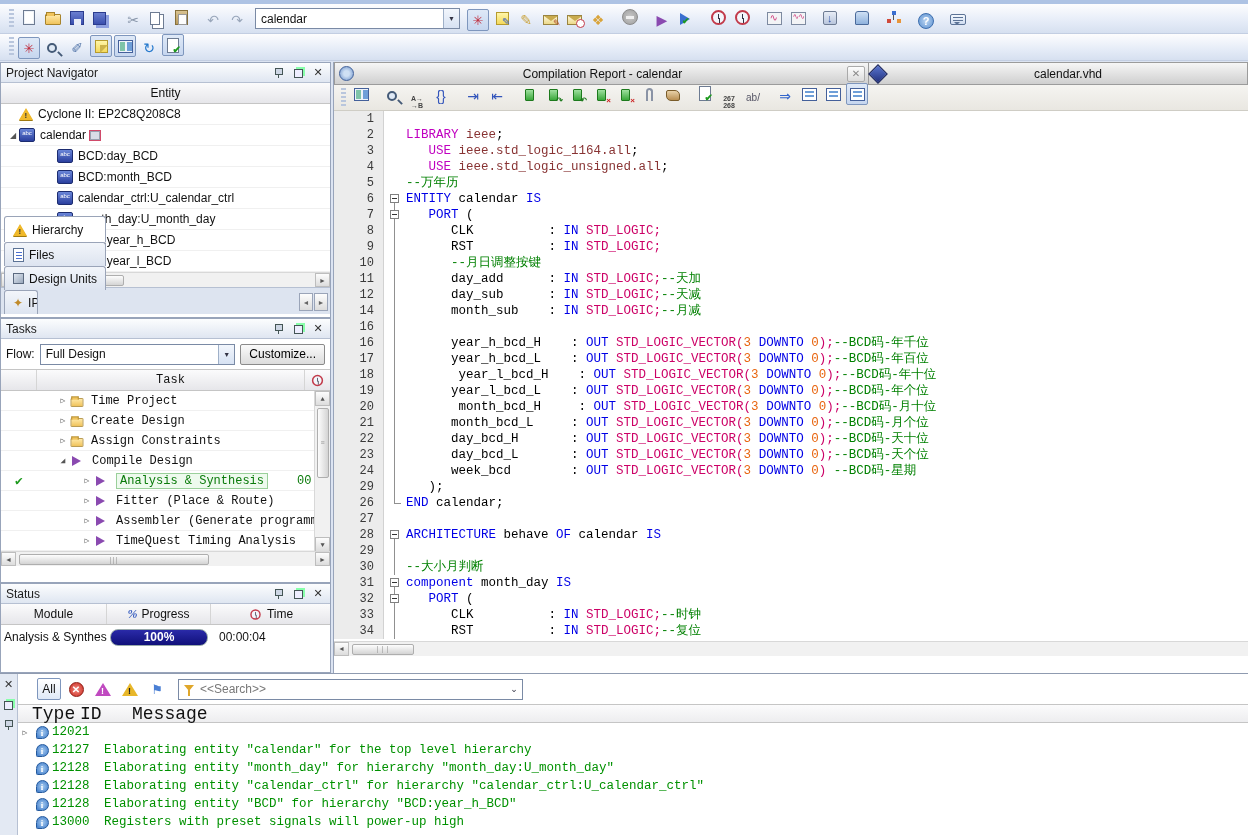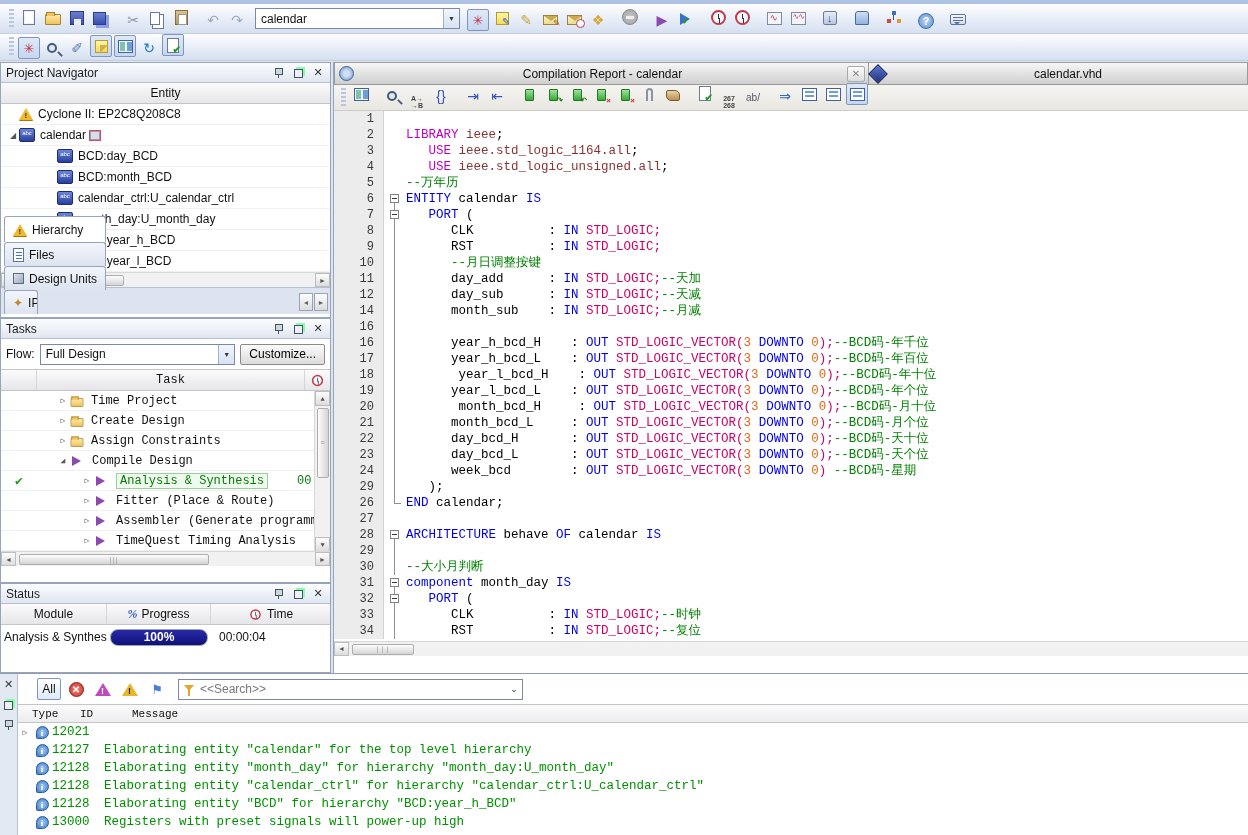--- a/index.html
+++ b/index.html
@@ -189,21 +189,21 @@
   #messages{position:absolute;left:0;top:673px;width:1248px;height:162px;background:#fff;border-top:1px solid #8f9bb0;display:flex;}
   #msg-strip{width:18px;background:#e3e9f3;border-right:1px solid #b6c0d2;display:flex;flex-direction:column;align-items:center;padding-top:3px;gap:6px;}
   #msg-main{flex:1;display:flex;flex-direction:column;overflow:hidden;}
   #msg-toolbar{height:30px;display:flex;align-items:center;gap:3px;padding:3px 4px;background:#fff;}
   .fbtn{width:24px;height:22px;display:flex;align-items:center;justify-content:center;border:1px solid transparent;border-radius:2px;}
   .fbtn.pressed{border:1px solid #7e96bd;background:linear-gradient(#fff,#dfe9f7);margin-left:15px;}
   .fbtn .txt{font-size:12px;}
   #search-combo{width:345px;margin-left:6px;}
   #search-combo .cv{color:#777;display:flex;align-items:center;gap:6px;}
   #search-combo .ca{border-left:none;background:#fff;font-size:9px;}
-  #msg-head{height:19px;border-top:1px solid #c5c5c5;border-bottom:1px solid #c5c5c5;background:linear-gradient(#fbfbfc,#ededef);display:flex;align-items:center;font-size:11px;}
+  #msg-head{height:19px;border-top:1px solid #c5c5c5;border-bottom:1px solid #c5c5c5;background:linear-gradient(#fbfbfc,#ededef);display:flex;align-items:center;font-size:18px;}
   .msg-row{height:18px;display:flex;align-items:center;font-size:12.5px;color:#009100;white-space:nowrap;overflow:hidden;}
   .msg-row .exp{width:14px;text-align:center;font-size:8px;color:#555;flex:none;}
   .msg-row .icn{width:20px;display:flex;justify-content:center;flex:none;}
   .msg-row .mid{width:42px;flex:none;}
   .msg-row .mtx{padding-left:10px;}
 </style>
 </head>
 <body>
 
 <div id="app">

